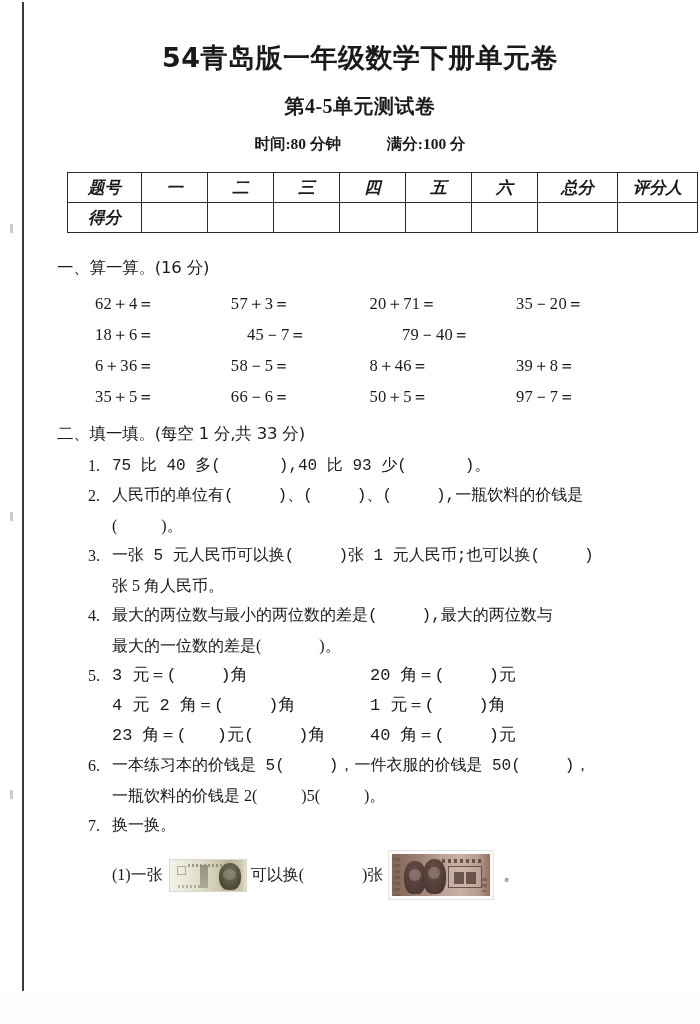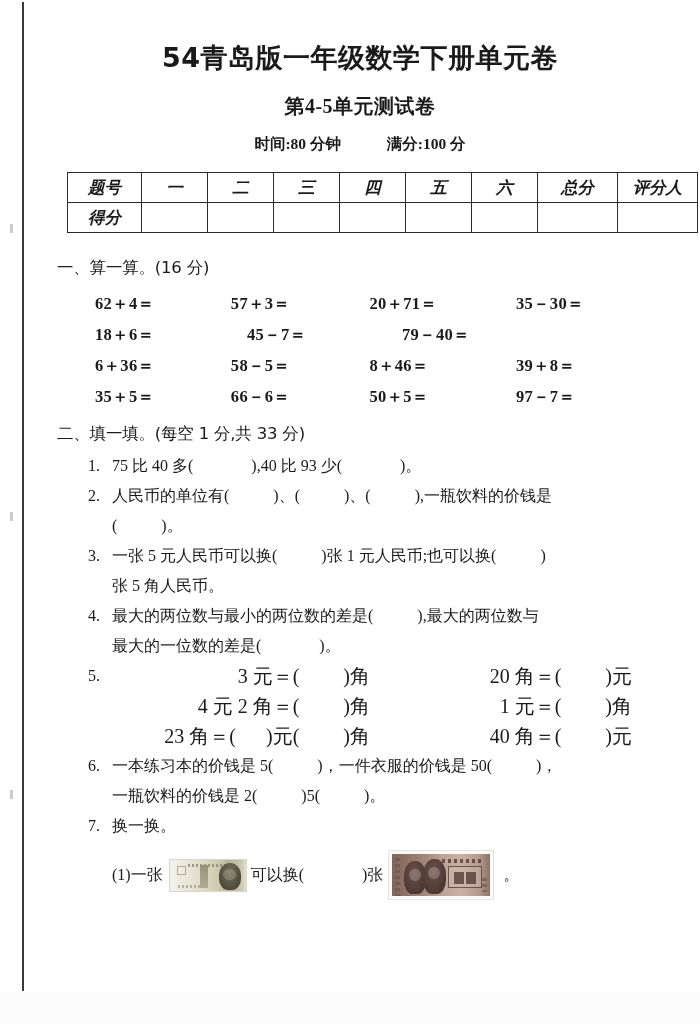--- a/index.html
+++ b/index.html
@@ -110,21 +110,20 @@
     letter-spacing: -.2px;
   }
   #section-1-heading { margin-top: 24px; }
   #section-2-heading { margin-top: 11px; }
 
   
   #arith-grid {
     margin-top: 9px;
     padding-left: 85px;
     width: 640px;
-    font-weight: bold;
   }
   .arith-row {
     display: flex;
     height: 31px;
     align-items: center;
   }
   .arith-cell {
     font-size: 16.5px;
     letter-spacing: .3px;
   }
@@ -142,33 +141,33 @@
   .fill-item {
     display: flex;
     font-size: 16px;
     line-height: 30px;
   }
   .fill-num {
     width: 24px;
     flex: none;
     font-family: "Liberation Serif", serif;
   }
-  .fill-body { flex: 1; }
+  .fill-body { flex: 1; font-family: Liberation Mono, monospace; }
   .fill-cont {
     padding-left: 24px;
     font-size: 16px;
     line-height: 30px;
   }
   .blank { display: inline-block; }
   .blank.w-sm { width: 30px; }
   .blank.w-md { width: 44px; }
   .blank.w-lg { width: 58px; }
 
   
-  .conv-row { display: flex; line-height: 30px; font-size: 20px; text-align: right; }
+  .conv-row { display: flex; line-height: 30px; font-size: 17px; }
   .conv-left  { width: 258px; flex: none; }
   .conv-right { flex: 1; }
 
   
   #money-row {
     display: flex;
     align-items: center;
     padding-left: 102px;
     margin-top: 10px;
     font-size: 16px;
@@ -370,21 +369,21 @@
       </table>
   </div>
 
   <div class="section-heading" id="section-1-heading">一、算一算。(16 分)</div>
 
   <div id="arith-grid">
     <div class="arith-row">
       <span class="arith-cell col0">62＋4＝</span>
       <span class="arith-cell col1">57＋3＝</span>
       <span class="arith-cell col2">20＋71＝</span>
-      <span class="arith-cell col3">35－30＝</span>
+      <span class="arith-cell col3">35－20＝</span>
     </div>
     <div class="arith-row">
       <span class="arith-cell col0">18＋6＝</span>
       <span class="arith-cell col1">45－7＝</span>
       <span class="arith-cell col3">79－40＝</span>
     </div>
     <div class="arith-row">
       <span class="arith-cell col0">6＋36＝</span>
       <span class="arith-cell col1">58－5＝</span>
       <span class="arith-cell col2">8＋46＝</span>

